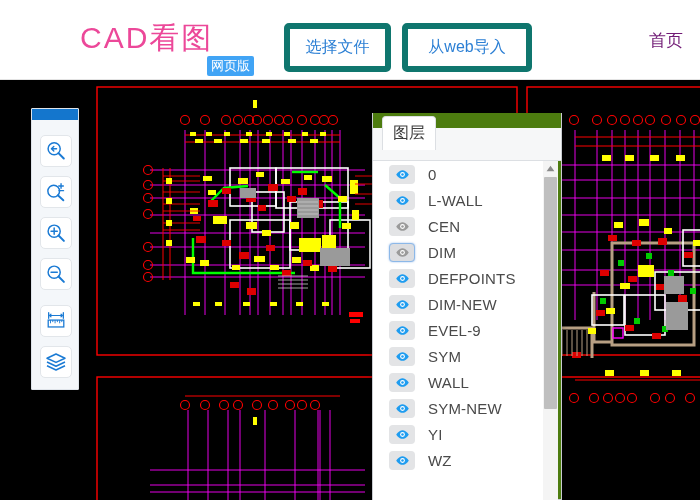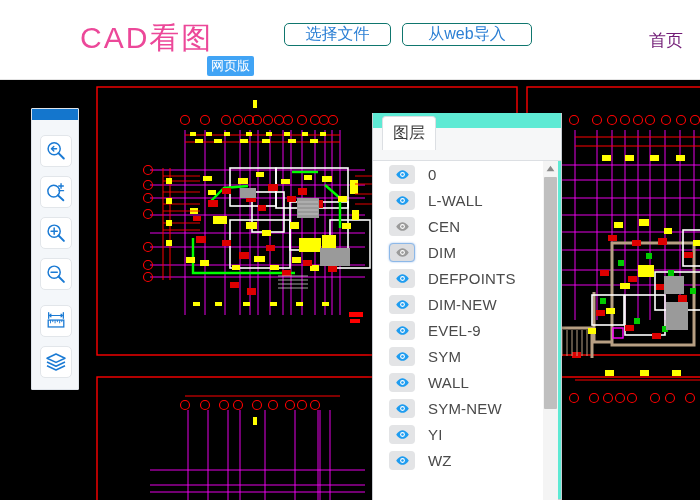--- a/index.html
+++ b/index.html
@@ -25,22 +25,22 @@
     white-space:nowrap;font-weight:400;
   }
   #brand-badge{
     position:absolute;left:207px;top:16px;
     background:#41a4f5;color:#ffffff;
     font-size:13px;line-height:15px;
     padding:2px 4px 3px 4px;border-radius:2px;
     letter-spacing:0px;white-space:nowrap;margin-top:40px;
   }
   .hdr-btn{
-    position:absolute;top:23px;height:23px;
-    border:1px solid #0f766e;border-radius:5px;
+    position:absolute;top:23px;height:49px;
+    border:6px solid #0f766e;border-radius:5px;
     background:#ffffff;color:#2b7fd4;
     font-size:16px;font-family:"Liberation Sans","DejaVu Sans",sans-serif;
     cursor:pointer;box-sizing:border-box;
     display:flex;align-items:center;justify-content:center;
     padding:0 24px;white-space:nowrap;
   }
   #btn-select-file{left:284px;width:107px;}
   #btn-web-import{left:402px;width:130px;}
   #nav-home{
     position:absolute;right:17px;top:29px;
@@ -67,21 +67,21 @@
   .tool-btn{
     position:absolute;left:8px;width:32px;height:32px;
     background:#ffffff;border:1px solid #e2e6ea;border-radius:5px;
     box-sizing:border-box;cursor:pointer;
     display:flex;align-items:center;justify-content:center;
   }
 
   
   #layers-panel{
     position:absolute;left:372px;top:113px;width:190px;height:387px;
-    background:#5eead4;
+    background:#4d7c0f;
     border:1px solid #c9ccd1;border-top:none;
     box-sizing:border-box;
     box-shadow:0 1px 5px rgba(0,0,0,.28);
   }
   #layers-head{
     position:absolute;left:372px;top:113px;width:190px;height:15px;
     background:#1476cd;
   }
   #layers-tabstrip{
     position:absolute;left:0;top:15px;width:100%;height:33px;

